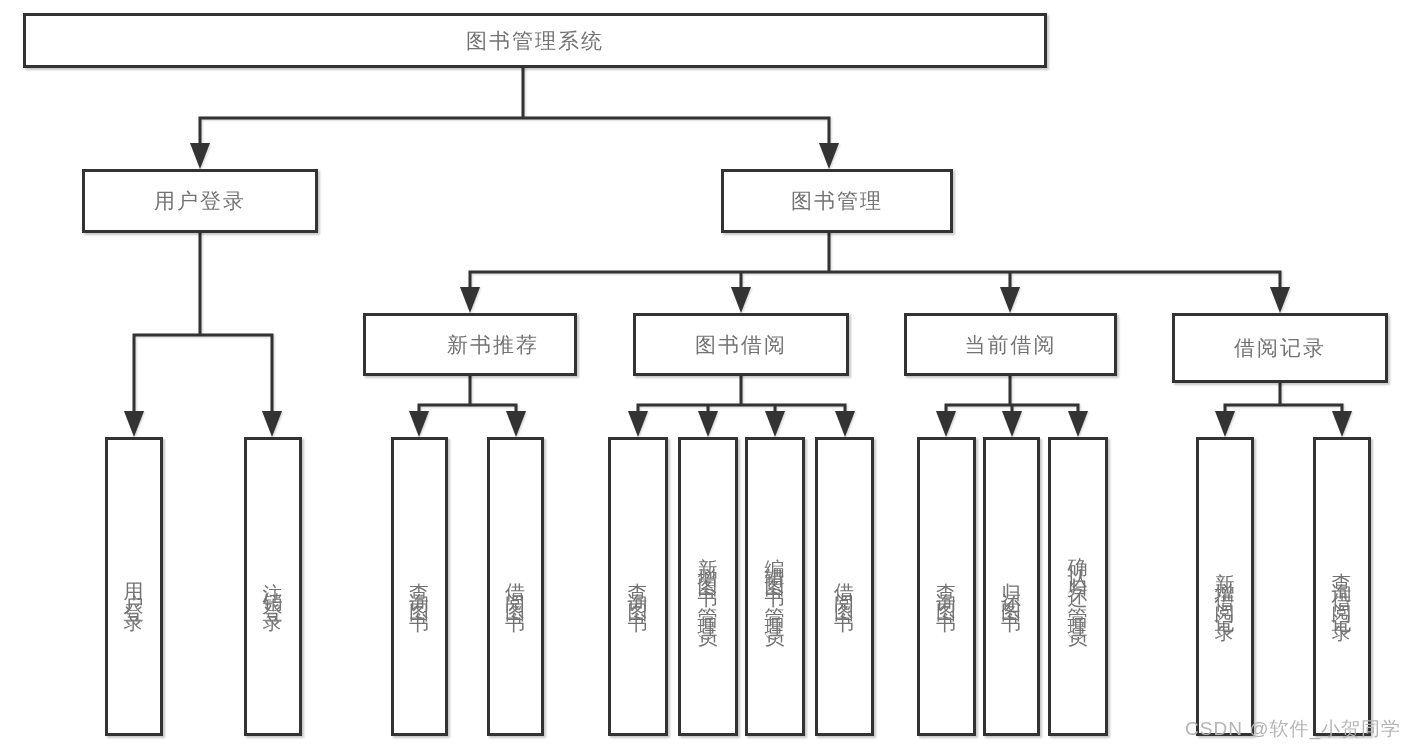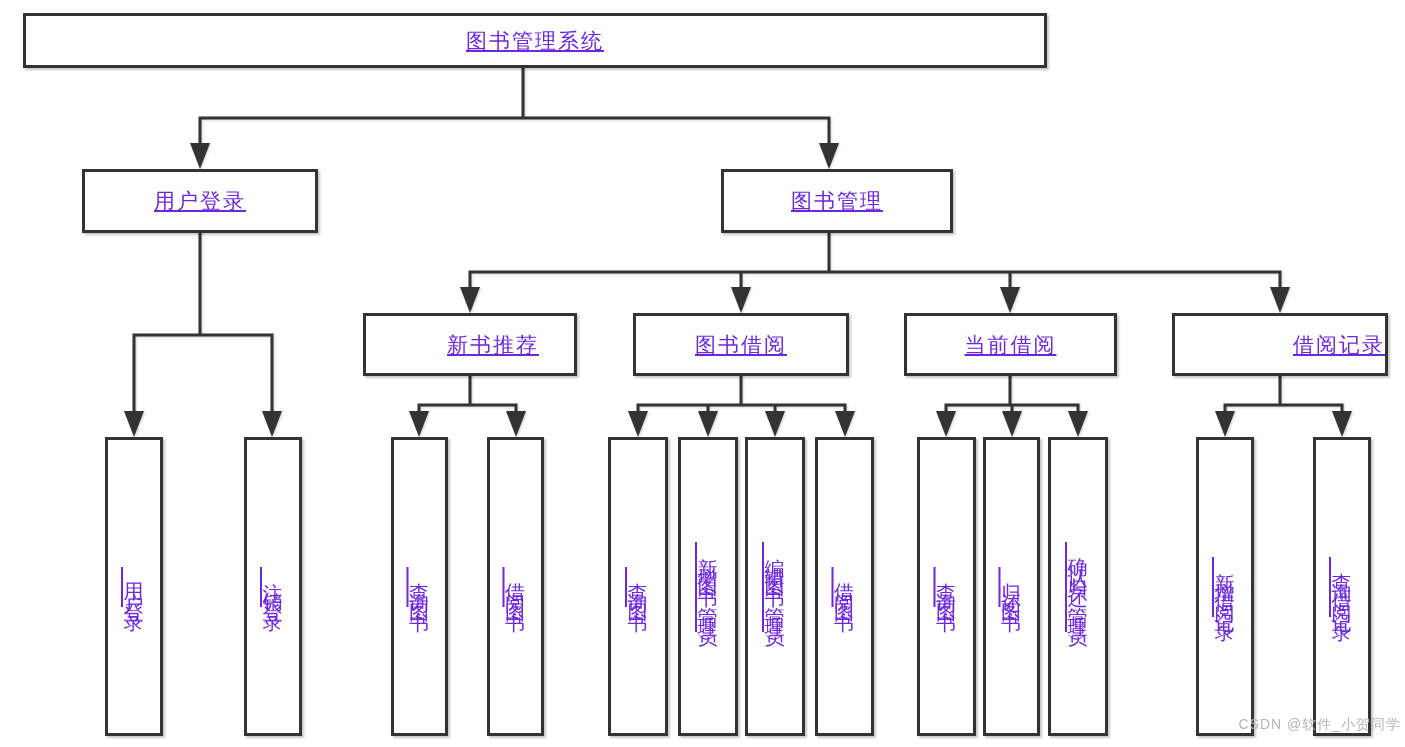--- a/index.html
+++ b/index.html
@@ -8,29 +8,29 @@
     font-family:"Liberation Sans","DejaVu Sans",sans-serif;
   }
   #connectors{position:absolute;left:0;top:0;z-index:0;
     filter:drop-shadow(1.5px 1.5px 1px rgba(0,0,0,0.18));}
   .box{
     position:absolute;box-sizing:border-box;background:#ffffff;
     border:3px solid #333333;z-index:1;
     display:flex;align-items:center;justify-content:center;
     box-shadow:2px 2px 2px rgba(0,0,0,0.22);
   }
-  .box .lbl{color:#6d28d9;white-space:nowrap;text-decoration:underline;}
+  .box .lbl{color:#737373;white-space:nowrap;}
   .box.h .lbl{font-size:21px;letter-spacing:2px;}
   .box.v .lbl{
     writing-mode:vertical-rl;text-orientation:mixed;
     font-size:20px;letter-spacing:10px;line-height:1;
   }
   #watermark{
     position:absolute;right:4px;top:716px;z-index:2;
-    font-size:14px;color:#b5b5b5;letter-spacing:1px;white-space:nowrap;
+    font-size:19px;color:#b5b5b5;letter-spacing:1px;white-space:nowrap;
   }
 </style>
 </head>
 <body>
 
 <div id="canvas">
 
   <svg id="connectors" width="1405" height="747" viewBox="0 0 1405 747" fill="none" stroke="#333333" stroke-width="3" stroke-linecap="square">
     <g>
       <path d="M523 68 V118 M200 118 H829 M200 118 V147 M829 118 V147"></path>
@@ -87,21 +87,21 @@
 
   <div class="box h" style="left:363px;top:313px;width:214px;height:63px;padding-left:46px;">
     <span class="lbl">新书推荐</span>
   </div>
   <div class="box h" style="left:904px;top:313px;width:213px;height:63px;">
     <span class="lbl">当前借阅</span>
   </div>
   <div class="box h" style="left:633px;top:313px;width:216px;height:63px;">
     <span class="lbl">图书借阅</span>
   </div>
-  <div class="box h" style="left:1172px;top:313px;width:216px;height:63px;justify-content:flex-end;">
+  <div class="box h" style="left:1172px;top:313px;width:216px;height:70px;">
     <span class="lbl">借阅记录</span>
   </div>
 
   <div class="box v" style="left:105px;top:437px;width:58px;height:299px;">
     <span class="lbl">用户登录</span>
   </div>
   <div class="box v" style="left:244px;top:437px;width:58px;height:299px;">
     <span class="lbl">注销登录</span>
   </div>
 

